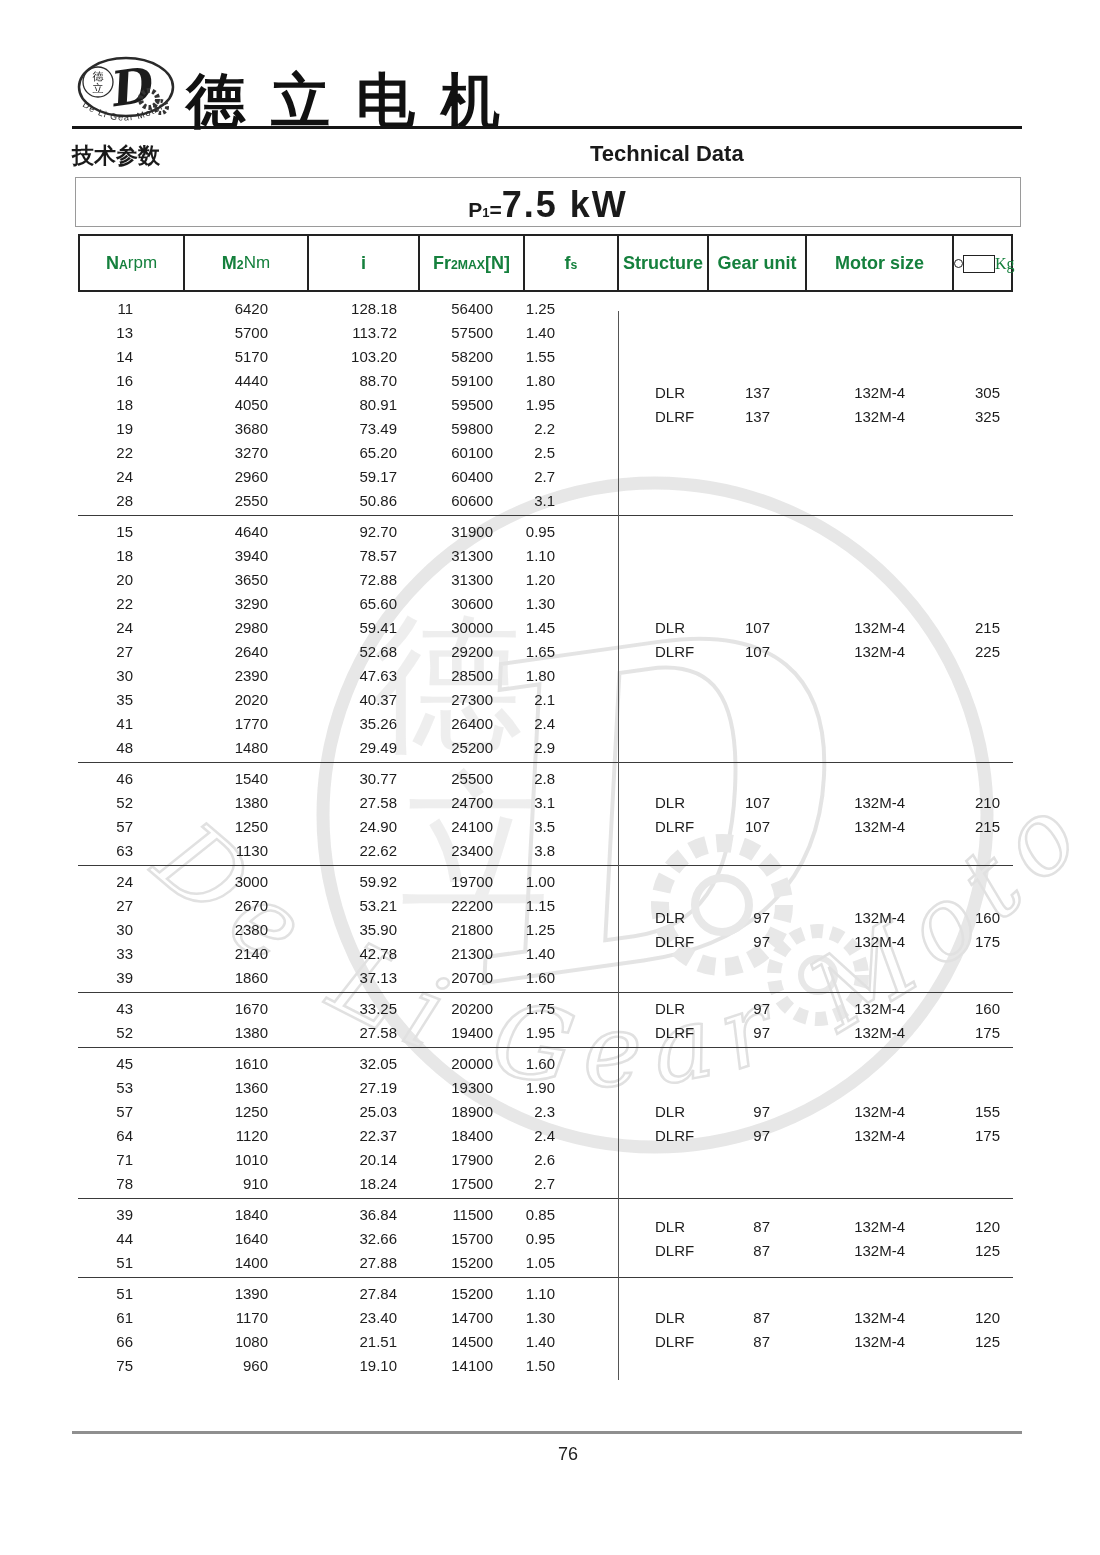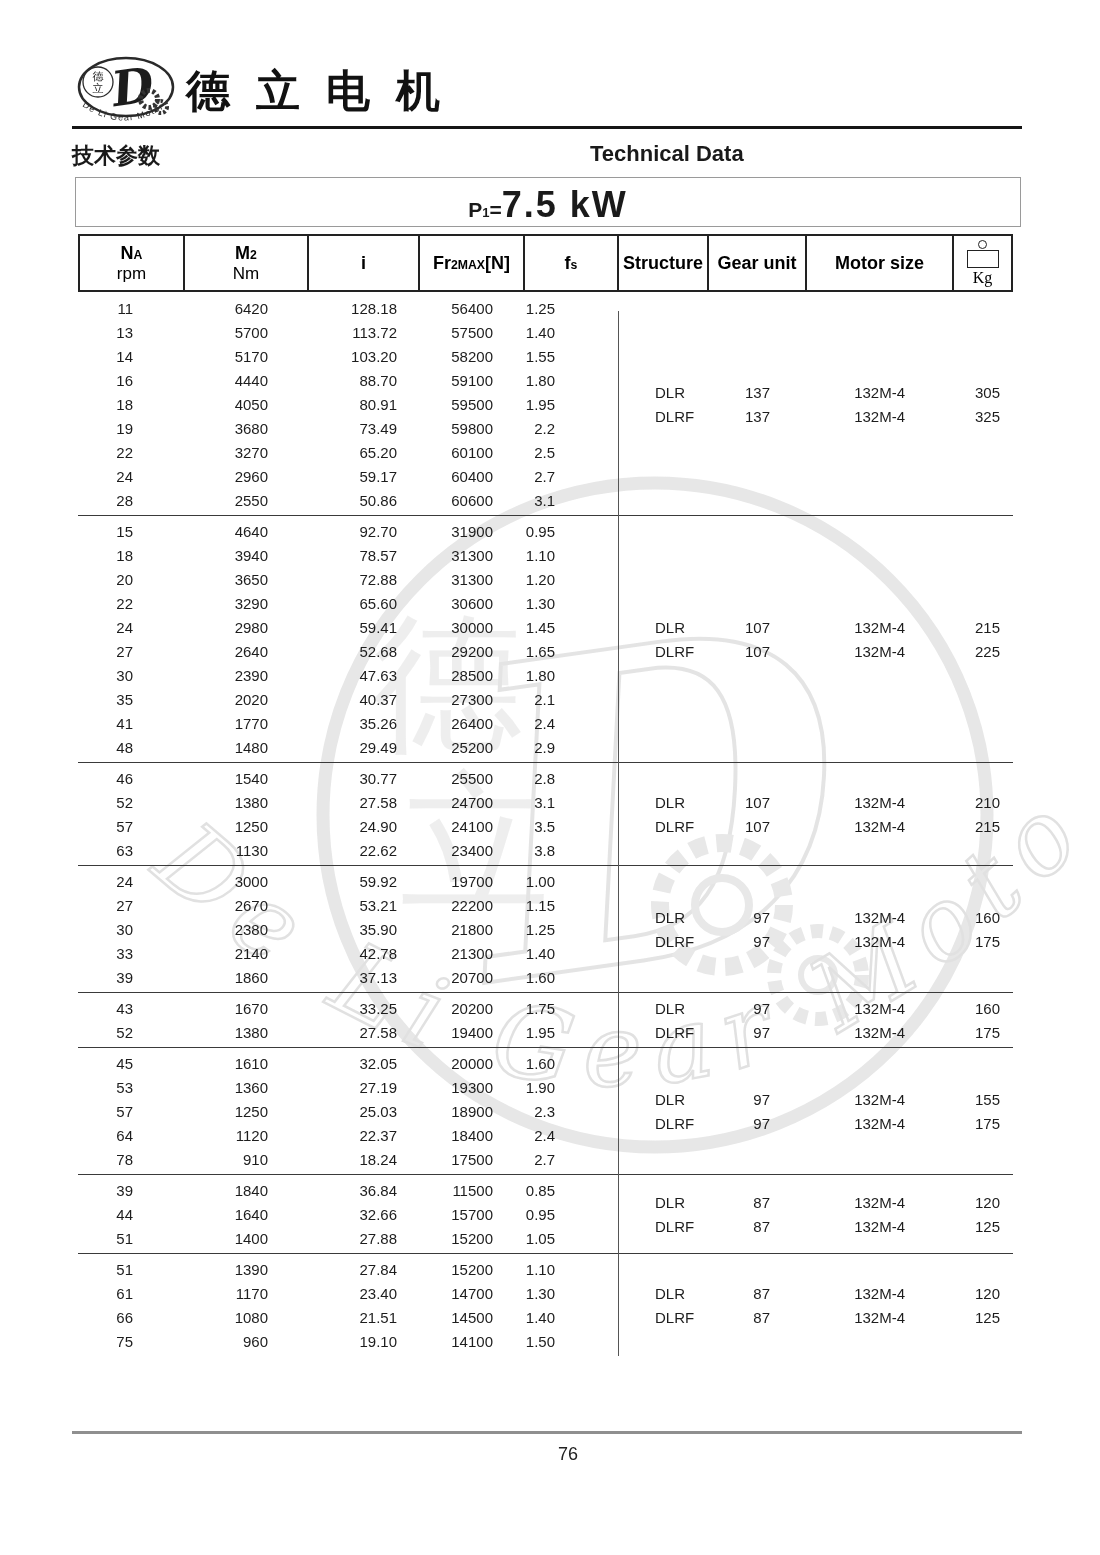--- a/index.html
+++ b/index.html
@@ -2,40 +2,40 @@
 <html><head>
 <meta charset="utf-8">
 <style>
   html,body{margin:0;padding:0;background:#fff;}
   .page{position:relative;width:1100px;height:1555px;background:#ffffff;overflow:hidden;
         font-family:"Liberation Sans",sans-serif;color:#1a1a1a;}
   .abs{position:absolute;}
   
   .logo{left:70px;top:54px;z-index:2;}
   .brand{left:186px;top:62px;font-family:"DejaVu Serif",serif;font-weight:bold;
-         font-size:44px;letter-spacing:26px;color:#111;z-index:2;white-space:nowrap;}
+         font-size:59px;letter-spacing:26px;color:#111;z-index:2;white-space:nowrap;}
   .header-rule{left:72px;top:126px;width:950px;height:3px;background:#151515;z-index:2;}
   .sec-cn{left:72px;top:141px;font-size:22px;font-weight:bold;z-index:2;}
   .sec-en{left:578px;top:141px;font-size:22px;font-weight:bold;z-index:2;margin-left:12px;}
   
   .title-box{left:75px;top:177px;width:946px;height:50px;border:1px solid #9a9a9a;
              box-sizing:border-box;display:flex;align-items:baseline;justify-content:center;z-index:2;}
   .title-box{padding-top:6px;}
   .pw-sym{font-size:21px;font-weight:bold;}
   .pw-sub{font-size:13px;font-weight:bold;align-self:flex-end;position:relative;top:-6px;}
   .pw-eq{font-size:21px;font-weight:bold;}
   .pw-val{font-size:36px;font-weight:bold;letter-spacing:2px;}
   
   .watermark{left:0;top:0;z-index:0;pointer-events:none;}
   
   .thead{left:78px;top:234px;width:935px;height:58px;display:grid;
          grid-template-columns:105px 124px 111px 105px 94px 90px 98px 147px 1fr;
          border:2px solid #222;box-sizing:border-box;z-index:1;background:transparent;}
-  .hc{border-right:2px solid #222;display:flex;flex-direction:column;align-items:center;
-      justify-content:center;font-weight:bold;font-size:18px;line-height:1.12;color:#000000;}
+  .hc{border-right:2px solid #222;display:flex;flex-direction:row;align-items:center;
+      justify-content:center;font-weight:bold;font-size:18px;line-height:1.12;color:#15803d;}
   .hc:last-child{border-right:none;font-family:Liberation Serif, serif;}
   .hc .unit{font-weight:normal;font-size:17px;}
   .sb{font-size:0.68em;}
   .kgc{justify-content:center;}
   .kg-knob{width:7px;height:7px;border:1.5px solid #222;border-radius:50%;background:#fff;}
   .kg-box{width:30px;height:16px;border:1.5px solid #222;background:#fff;margin-top:1px;}
   .kg-label{font-weight:normal;font-size:16px;margin-top:1px;}
   
   .tbody{left:78px;top:293px;width:935px;z-index:1;}
   .vline{position:absolute;left:540px;top:18px;bottom:0;width:1px;background:#555;}
@@ -466,20 +466,27 @@
             <div class="dc">2.3</div>
           </div>
           <div class="drow">
             <div class="dc">64</div>
             <div class="dc">1120</div>
             <div class="dc">22.37</div>
             <div class="dc">18400</div>
             <div class="dc">2.4</div>
           </div>
           <div class="drow">
+            <div class="dc">71</div>
+            <div class="dc">1010</div>
+            <div class="dc">20.14</div>
+            <div class="dc">17900</div>
+            <div class="dc">2.6</div>
+          </div>
+          <div class="drow">
             <div class="dc">78</div>
             <div class="dc">910</div>
             <div class="dc">18.24</div>
             <div class="dc">17500</div>
             <div class="dc">2.7</div>
           </div>
         </div>
         <div class="g-right">
           <div class="irow">
             <div class="ic i0">DLR</div>

